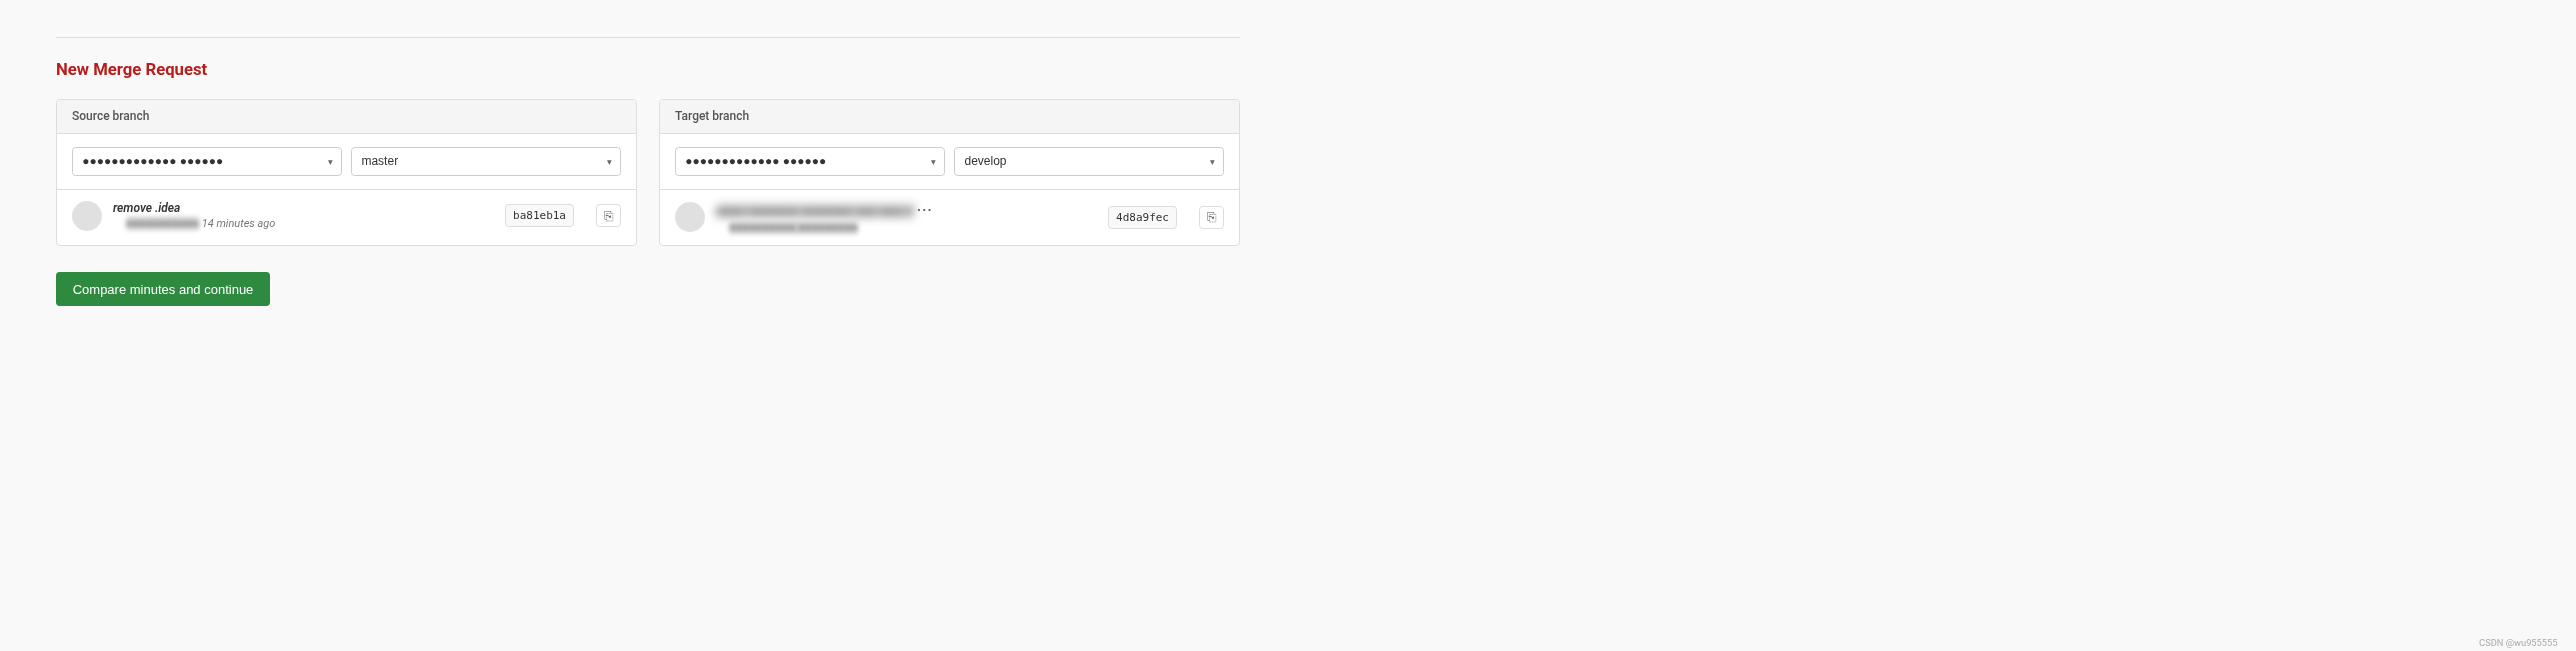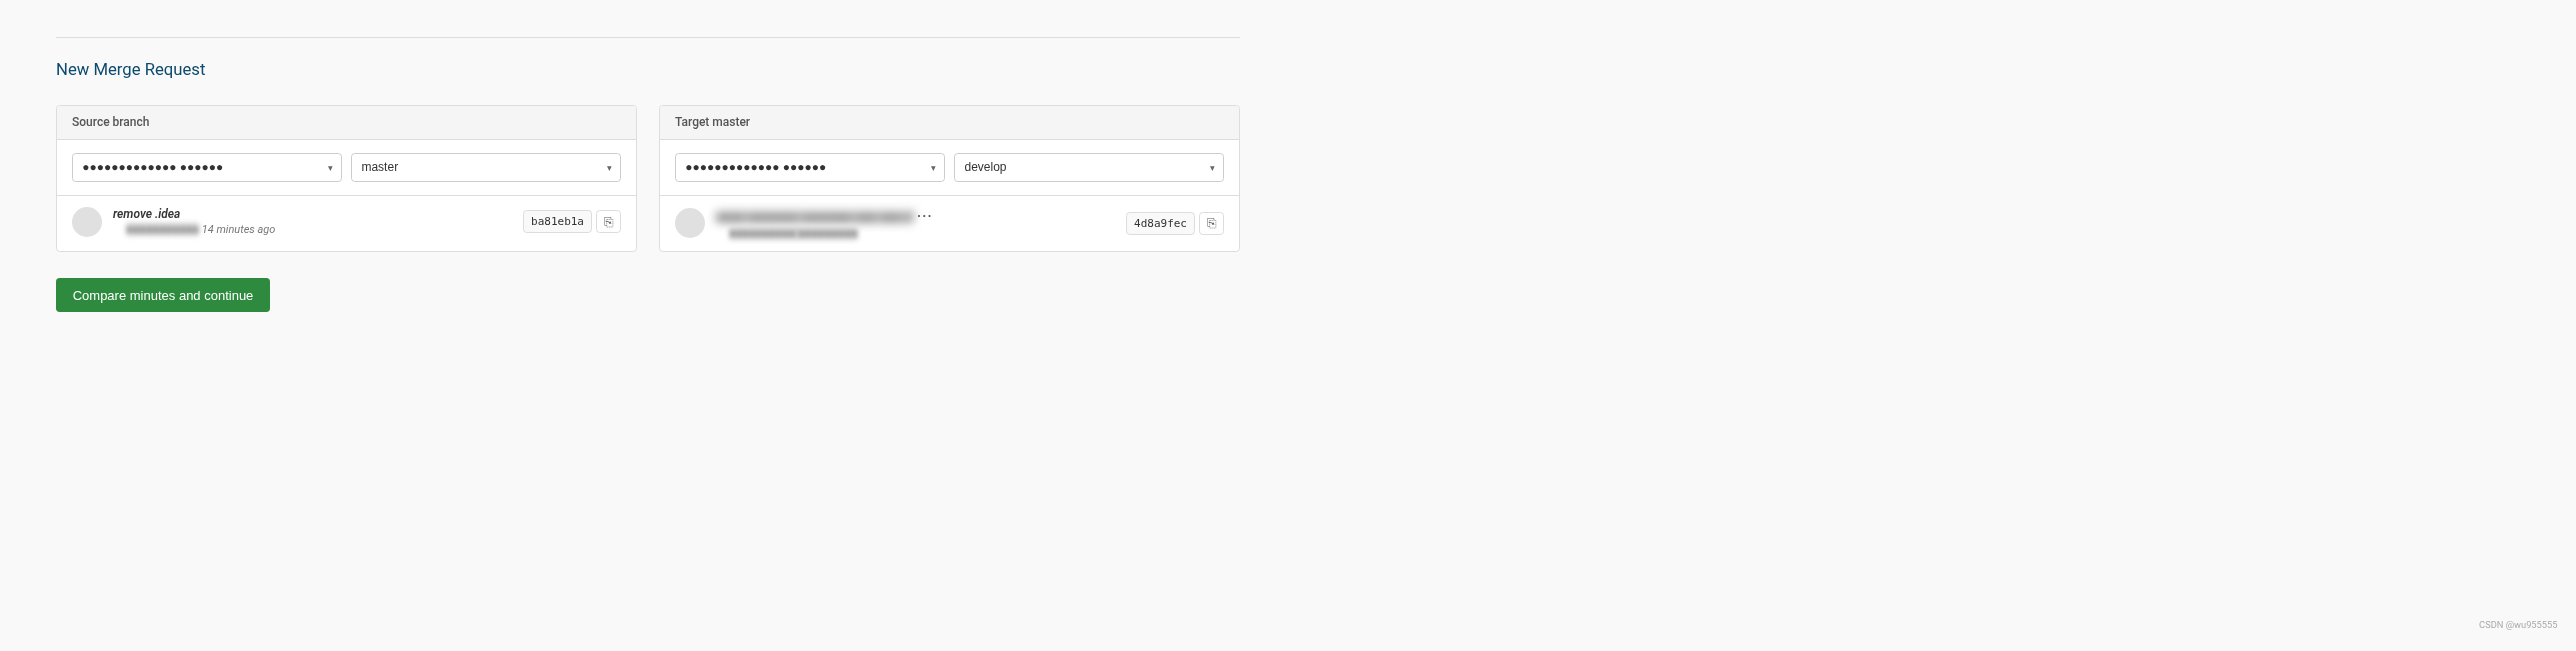--- a/index.html
+++ b/index.html
@@ -25,23 +25,23 @@
     }
 
     .divider {
       border: none;
       border-top: 0.9px solid #ddd;
       margin-bottom: 22px;
     }
 
     .page-title {
       font-size: 16.7px;
-      font-weight: 400;
-      margin-bottom: 26px;
-      color: #0c4a6e;
+      font-weight: 700;
+      margin-bottom: 20px;
+      color: #b91c1c;
     }
 
     .branches-row {
       display: flex;
       gap: 22px;
       margin-bottom: 26px;
     }
 
     .branch-panel {
       flex: 1;
@@ -132,21 +132,21 @@
     .commit-meta-blurred {
       filter: blur(2.8px);
       display: inline-block;
       background: #ccc;
       border-radius: 1.9px;
     }
 
     .commit-hash-section {
       display: flex;
       align-items: center;
-      gap: 4px;
+      gap: 22px;
       flex-shrink: 0;
     }
 
     .commit-hash {
       border: 0.9px solid #ddd;
       border-radius: 3.7px;
       padding: 3.7px 7.4px;
       font-family: monospace;
       font-size: 11px;
       background: #f9f9f9;
@@ -187,21 +187,21 @@
     }
 
     .dots-menu {
       color: #555;
       font-size: 15px;
       letter-spacing: 0.9px;
     }
 
     .footer-note {
       position: fixed;
-      bottom: 21px;
+      bottom: 3px;
       right: 18.5px;
       font-size: 9.3px;
       color: #aaa;
     }
   </style>
 </head>
 <body>
 
 <div class="page-container">
   <hr class="divider">
@@ -240,21 +240,21 @@
         <div class="commit-hash-section">
           <span class="commit-hash">ba81eb1a</span>
           <button class="copy-icon-btn" title="Copy commit SHA">
             <span>⎘</span>
           </button>
         </div>
       </div>
     </div>
 
     <div class="branch-panel">
-      <div class="branch-panel-header">Target master</div>
+      <div class="branch-panel-header">Target branch</div>
 
       <div class="branch-selectors">
         <div class="select-wrapper">
           <select>
             <option>●●●●●●●●●●●●● ●●●●●●</option>
           </select>
           <span class="select-arrow">▾</span>
         </div>
         <div class="select-wrapper">
           <select>

